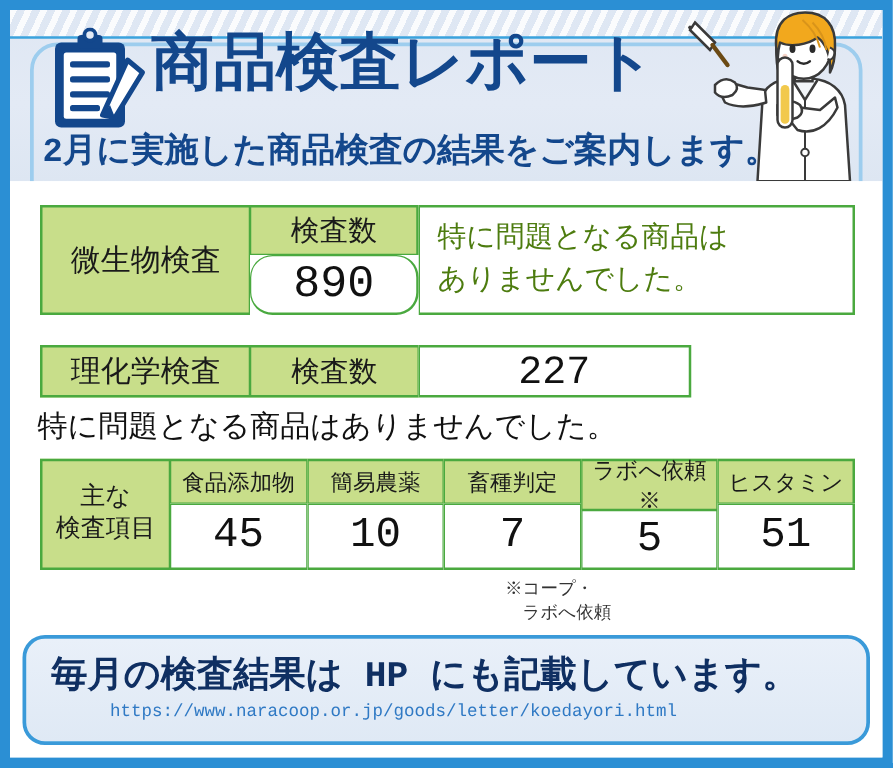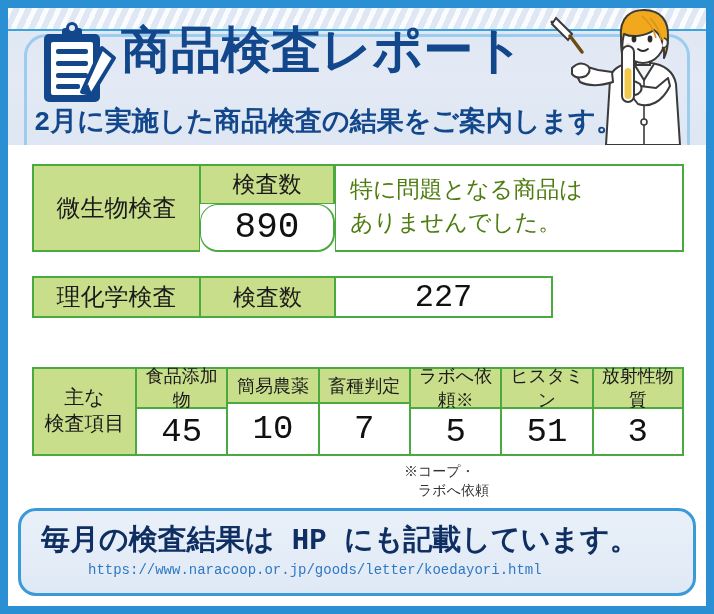--- a/index.html
+++ b/index.html
@@ -360,20 +360,21 @@
           <span>ありませんでした。</span>
         </div>
       </div>
 
       <div id="section-physchem">
         <div id="phys-label" class="gbox">理化学検査</div>
         <div id="phys-count-header" class="gbox">検査数</div>
         <div id="phys-count-value" class="wbox">227</div>
       </div>
 
+      <div id="phys-note">特に問題となる商品はありませんでした。</div>
 
       <div id="items-table">
         <div id="items-rowlabel">
           <span>主な</span>
           <span>検査項目</span>
         </div>
 
         <div class="item-col">
           <div class="item-head gbox">食品添加物</div>
           <div class="item-val wbox">45</div>
@@ -392,24 +393,20 @@
         <div class="item-col">
           <div class="item-head gbox">ラボへ依頼※</div>
           <div class="item-val wbox">5</div>
         </div>
 
         <div class="item-col">
           <div class="item-head gbox">ヒスタミン</div>
           <div class="item-val wbox">51</div>
         </div>
 
-        <div class="item-col">
-          <div class="item-head gbox">放射性物質</div>
-          <div class="item-val wbox">3</div>
-        </div>
       </div>
 
       <div id="table-footnote">
         <span>※コープ・</span>
         <span class="fn-l2">ラボへ依頼</span>
       </div>
 
       <div id="footer-box">
         <div id="footer-heading">毎月の検査結果は HP にも記載しています。</div>
         <div id="footer-url">https://www.naracoop.or.jp/goods/letter/koedayori.html</div>

